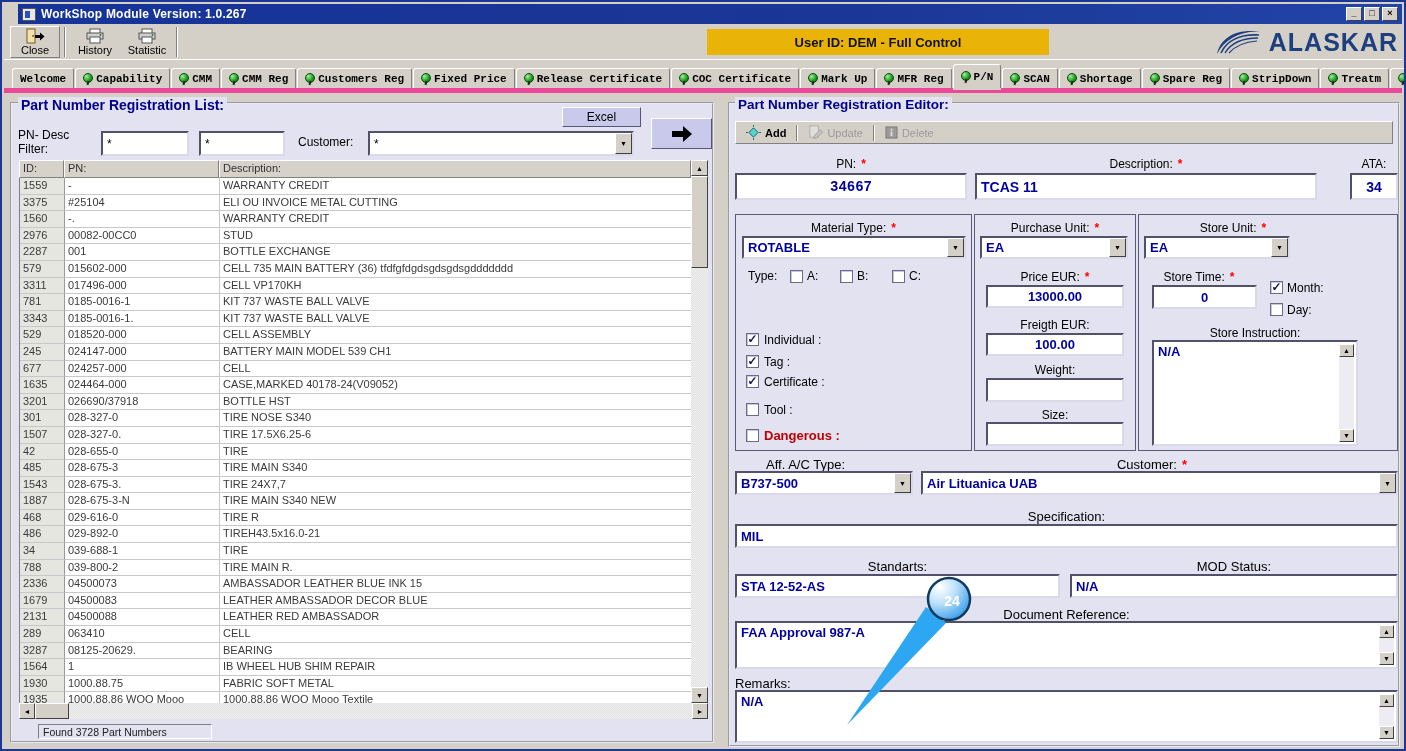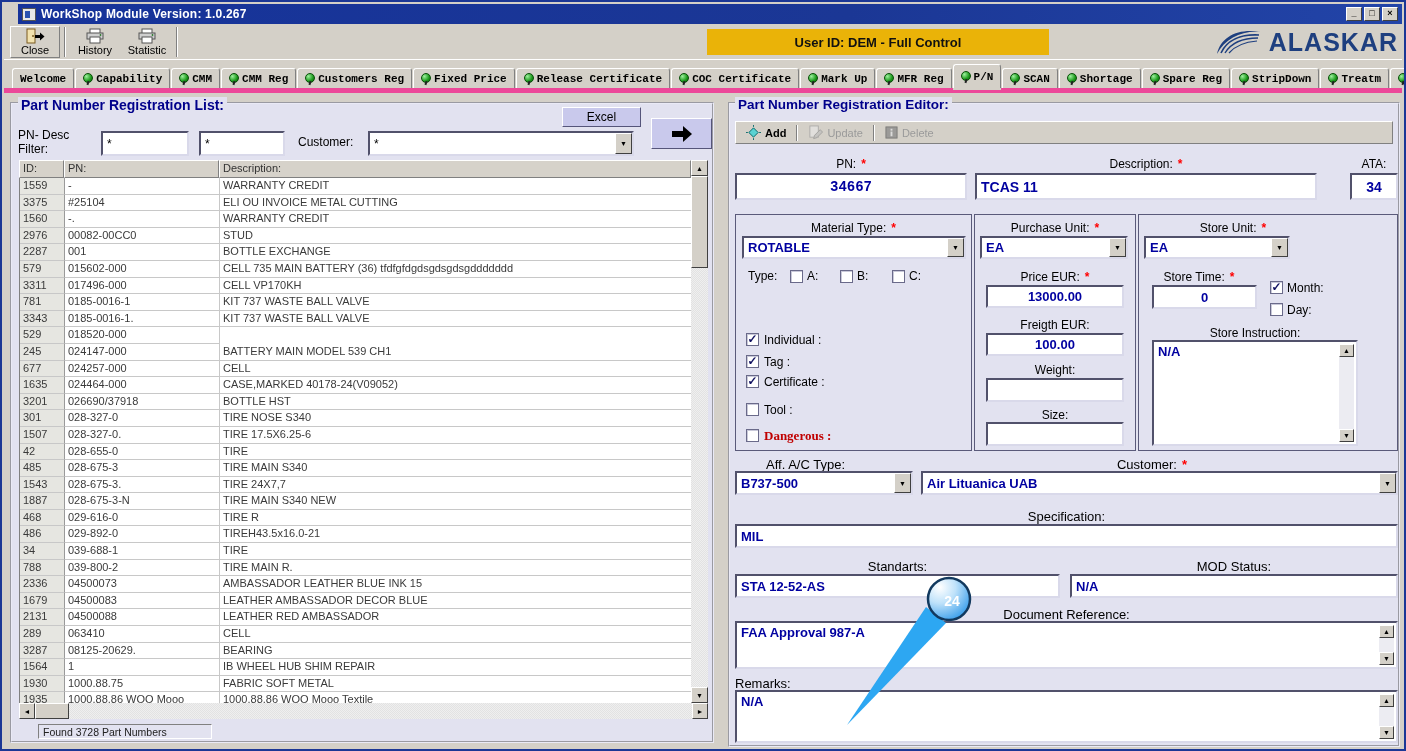--- a/index.html
+++ b/index.html
@@ -39,21 +39,21 @@
   .sunken { background:#fff; border:2px solid #51516b; border-bottom-color:#d9d9ea; border-right-color:#d9d9ea; position:absolute; font-size:12px; color:#000; display:flex; align-items:center; padding:0 4px; overflow:hidden; }
   .val { color:#0000a0; font-weight:bold; font-size:13px; }
   .center { justify-content:center; padding:0; }
   .combo .arrow-btn { position:absolute; right:0; top:0; bottom:0; width:17px; background:#d4d0c8; border:1px solid; border-color:#fff #404040 #404040 #fff; display:flex; align-items:center; justify-content:center; font-size:7px; color:#000; }
   .lav-btn { position:absolute; background:#c9c9ec; border:1px solid; border-color:#fff #55557a #55557a #fff; display:flex; align-items:center; justify-content:center; font-size:12px; color:#000; }
   .lbl { position:absolute; font-size:12px; color:#000; white-space:nowrap; }
   .lbl .req { color:#f00; font-weight:bold; margin-left:5px; }
   .lbl.ctr { text-align:center; }
   .cb { position:absolute; width:13px; height:13px; background:#fff; border:1px solid #6a6a8a; box-shadow:inset 1px 1px 0 #c9c9d9; font-size:12px; line-height:11px; font-weight:bold; color:#101060; text-align:center; }
   .cb-lbl { position:absolute; font-size:12px; color:#000; white-space:nowrap; }
-  .danger { color:#c00000; font-weight:bold;font-family:Liberation Serif, serif; }
+  .danger { color:#c00000; font-weight:bold; }
 
   
   .thead { position:absolute; left:17px; top:158px; width:672px; height:18px; display:flex; }
   .hcell { background:#d6d2ca; border:1px solid; border-color:#fff #808080 #808080 #fff; font-size:11px; color:#333; padding:1px 3px; }
   .tbody { position:absolute; left:17px; top:176px; width:672px; height:525px; overflow:hidden; background:#fff; border-left:1px solid #808080; }
   .trow { display:flex; height:16.6px; }
   .tcell { font-size:11px; color:#3a3a3a; padding:1px 3px; white-space:nowrap; overflow:hidden; border-bottom:1px solid #c8c8c8; }
   .c-id { width:45px; background:#e6e6e1; border-right:1px solid #9a9a9a; }
   .c-pn { width:155px; border-right:1px solid #c8c8c8; }
   .c-desc { flex:1; }
@@ -275,20 +275,21 @@
         <div class="tcell c-desc">KIT 737 WASTE BALL VALVE</div>
       </div>
       <div class="trow">
         <div class="tcell c-id">3343</div>
         <div class="tcell c-pn">0185-0016-1.</div>
         <div class="tcell c-desc">KIT 737 WASTE BALL VALVE</div>
       </div>
       <div class="trow">
         <div class="tcell c-id">529</div>
         <div class="tcell c-pn">018520-000</div>
+        <div class="tcell c-desc">CELL ASSEMBLY</div>
       </div>
       <div class="trow">
         <div class="tcell c-id">245</div>
         <div class="tcell c-pn">024147-000</div>
         <div class="tcell c-desc">BATTERY MAIN MODEL 539 CH1</div>
       </div>
       <div class="trow">
         <div class="tcell c-id">677</div>
         <div class="tcell c-pn">024257-000</div>
         <div class="tcell c-desc">CELL</div>

